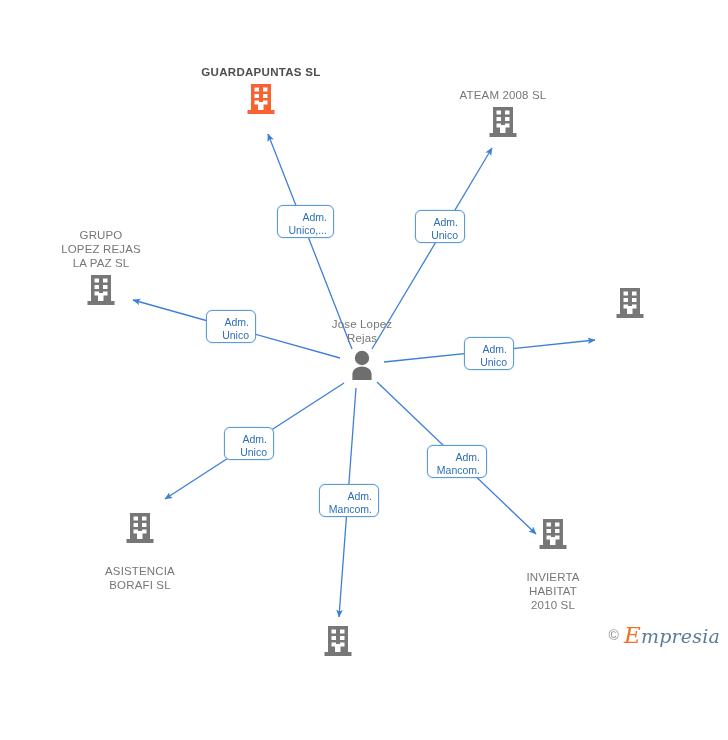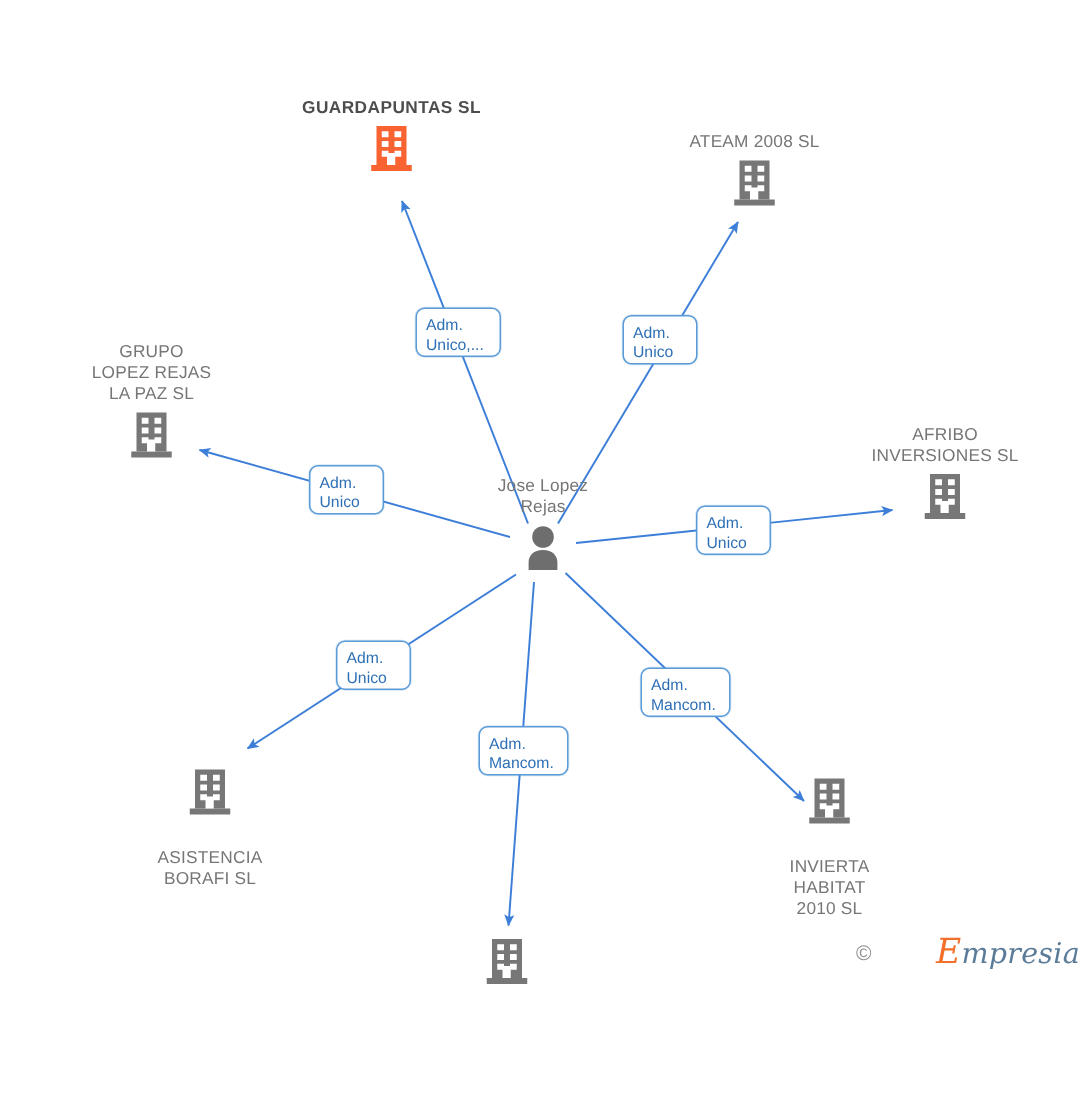--- a/index.html
+++ b/index.html
@@ -60,21 +60,21 @@
   
   .edge-label {
     position: absolute;
     box-sizing: border-box;
     background: #ffffff;
     border: 1px solid #5a9bd8;
     border-radius: 6px;
     color: #2d6fb5;
     font-size: 10.5px;
     line-height: 13px;
-    text-align: left;
+    text-align: right;
     padding: 5px 6px 0;
     white-space: pre-line;
     box-shadow: 0 0 0 .5px rgba(90,155,216,.25);
   }
 
   
   #watermark {
     position: absolute;
     right: 8px;
     bottom: 8px;
@@ -86,21 +86,20 @@
   #watermark .copy {
     color: #8f8f8f;
     font-size: 14px;
   }
   #watermark .brand {
     font-family: "DejaVu Serif", serif;
     font-style: italic;
     font-size: 19px;
     color: #5b7c99;
     letter-spacing: .2px;
-    margin-left: 38px;
   }
   #watermark .brand .cap {
     color: #f2702a;
     font-size: 23px;
   }
 </style>
 </head>
 <body>
 
 <div id="graph-canvas">
@@ -161,22 +160,20 @@
             <rect x="8.5" y="4.5" width="4.5" height="4" fill="#ffffff"></rect>
             <rect x="17" y="4.5" width="4.5" height="4" fill="#ffffff"></rect>
             <rect x="8.5" y="11" width="4.5" height="4" fill="#ffffff"></rect>
             <rect x="17" y="11" width="4.5" height="4" fill="#ffffff"></rect>
             <rect x="8.5" y="17.5" width="4.5" height="4" fill="#ffffff"></rect>
             <rect x="17" y="17.5" width="4.5" height="4" fill="#ffffff"></rect>
             <rect x="12" y="19" width="5.5" height="8" fill="#ffffff"></rect>
           </svg></span>
       </div>
       <div class="node label-above" style="left: 630px; top: 283px;">
-        <div class="node-label">AFRIBO
-INVERSIONES SL</div>
         <span class="node-icon"><svg width="30" height="32" viewBox="0 0 30 32" aria-hidden="true">
             <rect x="5" y="1" width="20" height="26" fill="#777777"></rect>
             <rect x="1.5" y="27" width="27" height="4" fill="#777777"></rect>
             <rect x="8.5" y="4.5" width="4.5" height="4" fill="#ffffff"></rect>
             <rect x="17" y="4.5" width="4.5" height="4" fill="#ffffff"></rect>
             <rect x="8.5" y="11" width="4.5" height="4" fill="#ffffff"></rect>
             <rect x="17" y="11" width="4.5" height="4" fill="#ffffff"></rect>
             <rect x="8.5" y="17.5" width="4.5" height="4" fill="#ffffff"></rect>
             <rect x="17" y="17.5" width="4.5" height="4" fill="#ffffff"></rect>
             <rect x="12" y="19" width="5.5" height="8" fill="#ffffff"></rect>

